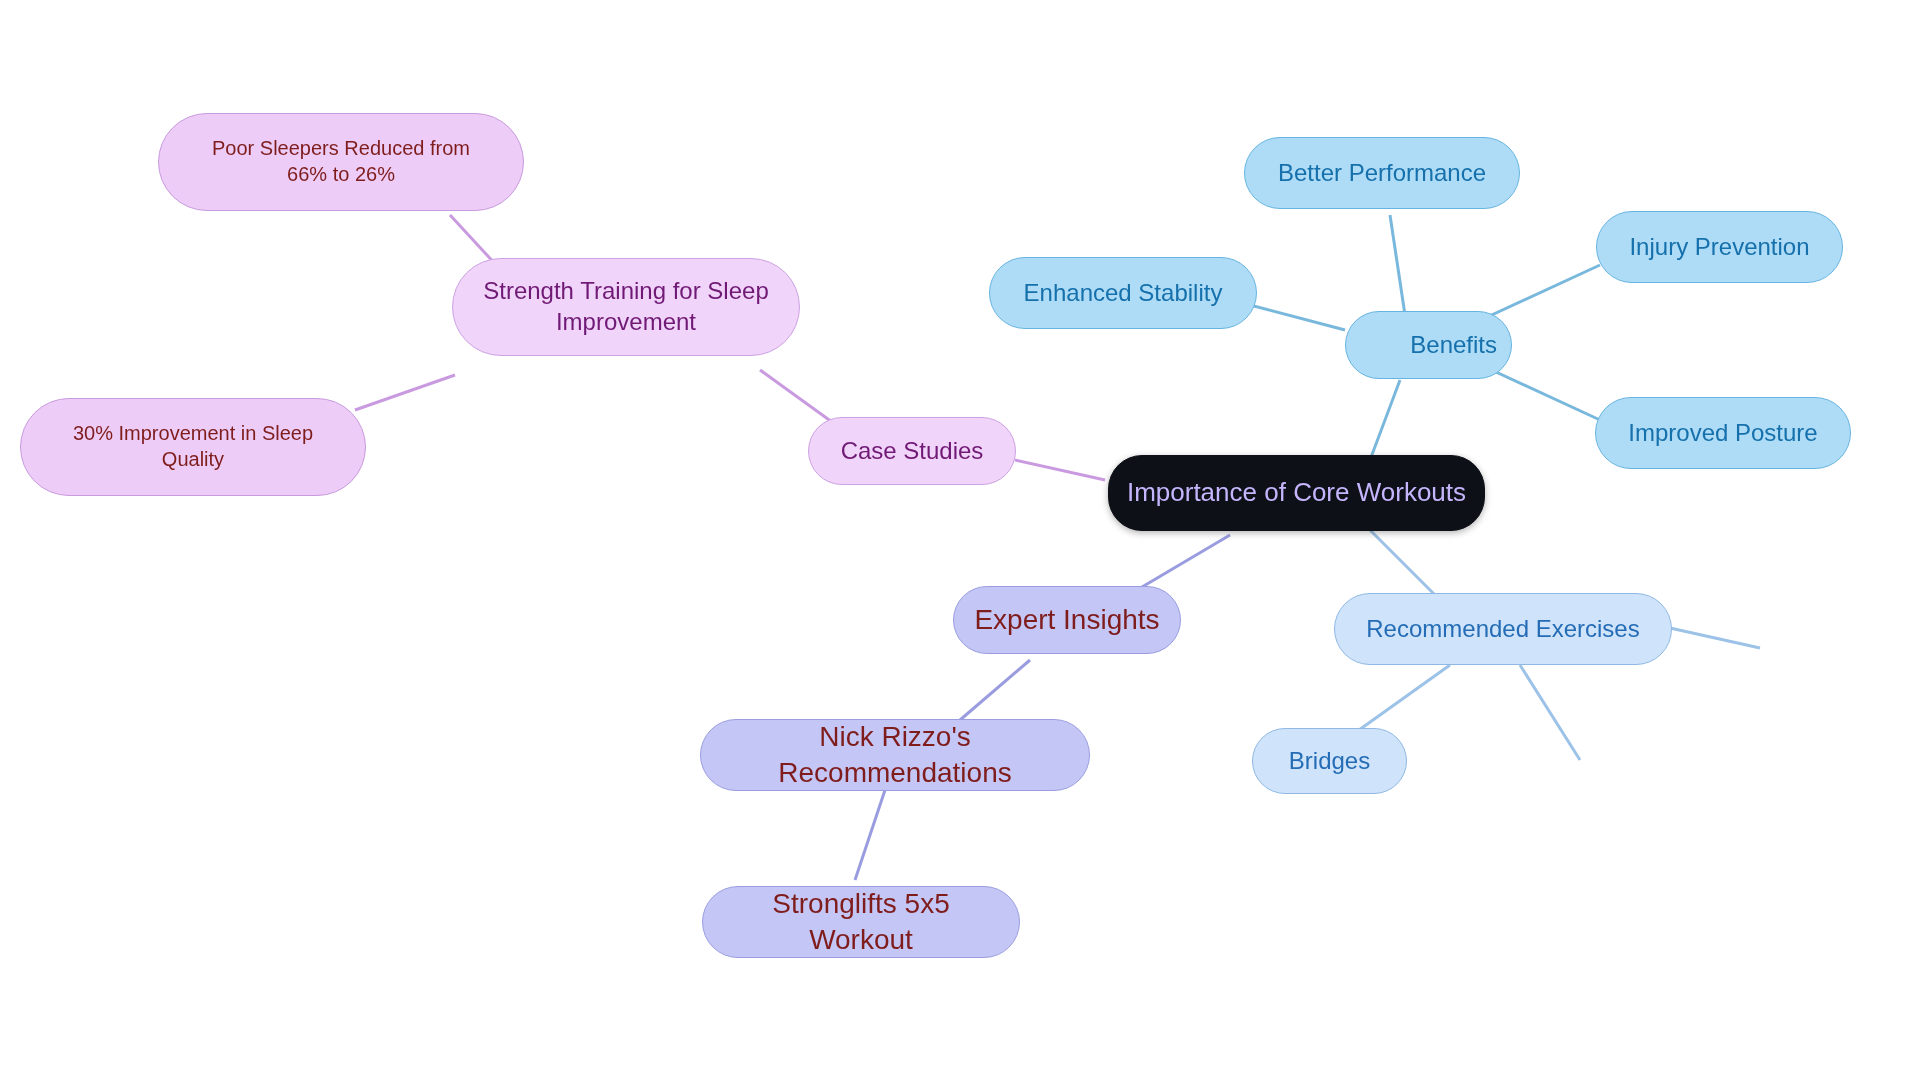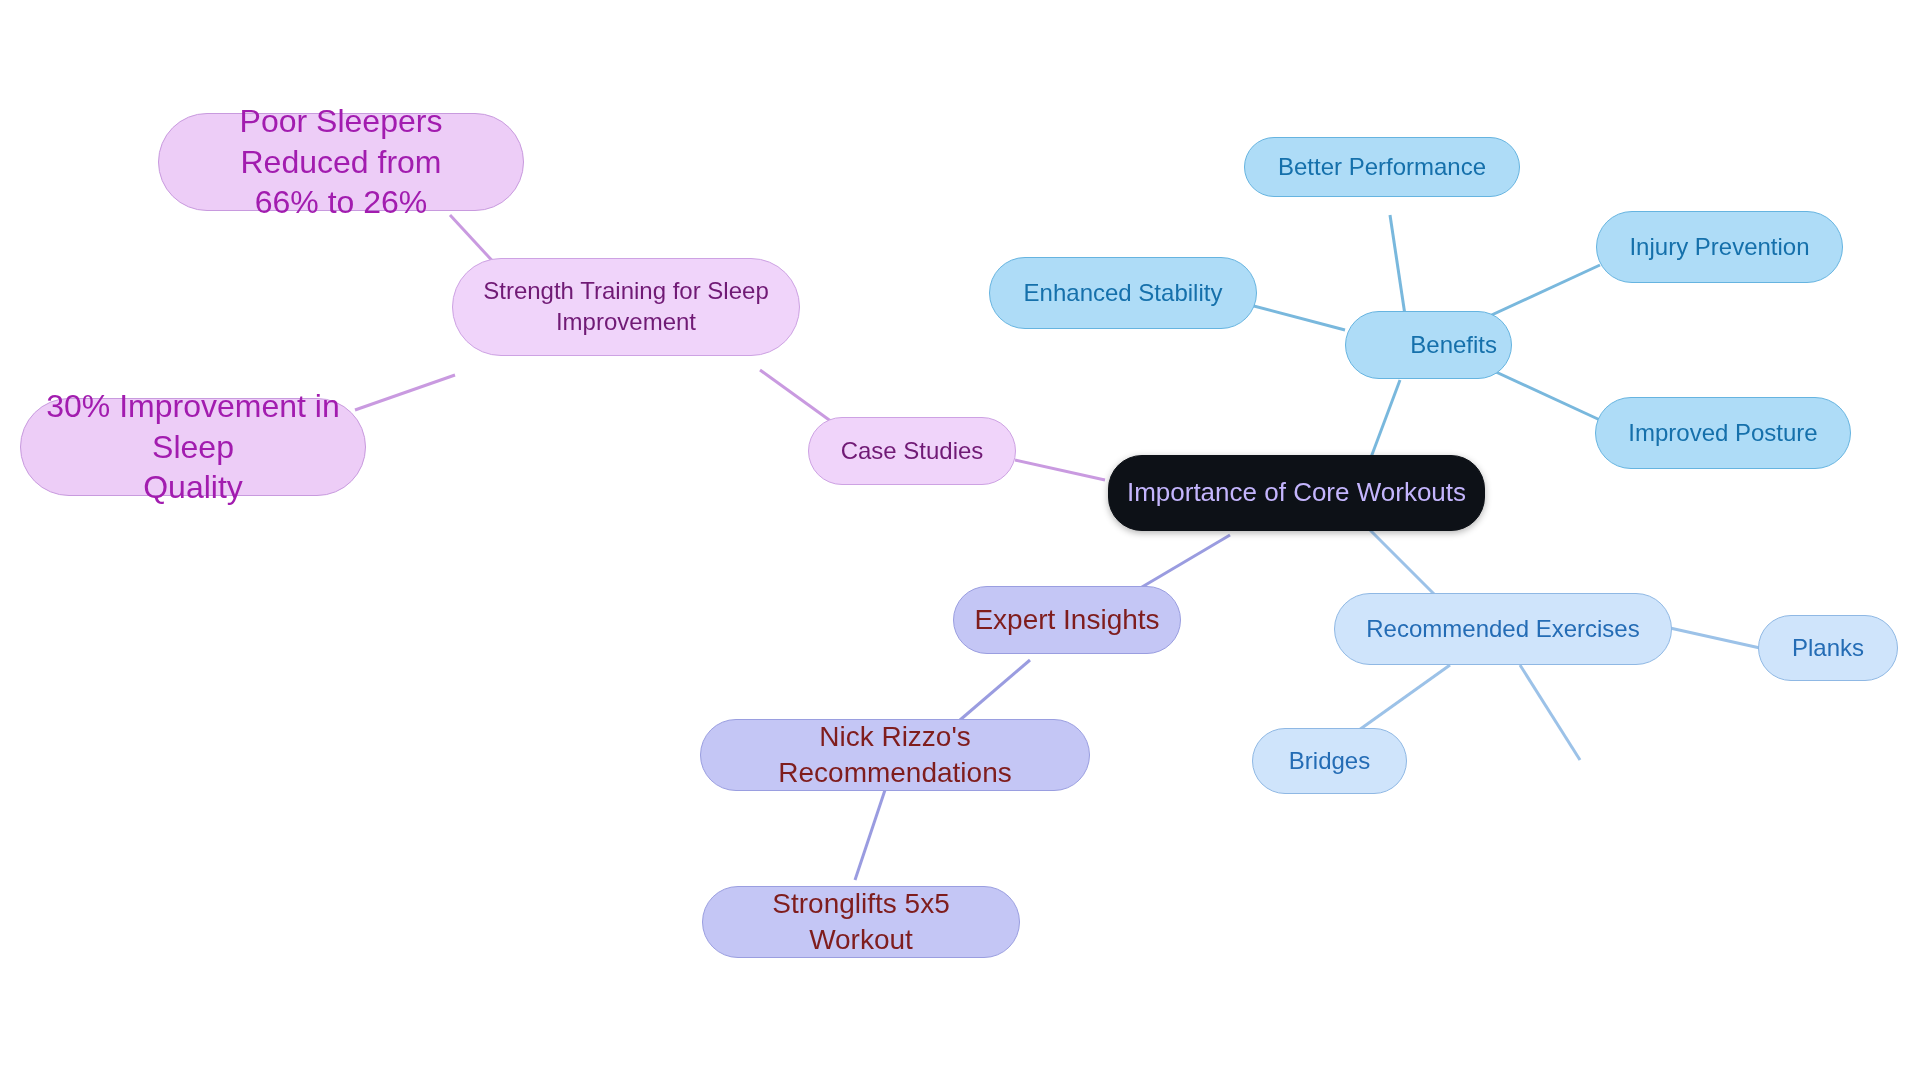--- a/index.html
+++ b/index.html
@@ -45,22 +45,22 @@
     background: #0d1117;
     border-color: #0d1117;
     color: #c4b5fd;
     font-size: 26px;
     border-radius: 34px;
     box-shadow: 0 2px 7px rgba(0,0,0,0.30);
   }
   .node-purple {
     background: #edcdf7;
     border-color: #c89ade;
-    color: #a21caf;
-    font-size: 32px;
+    color: #7f1d1d;
+    font-size: 20px;
   }
   .node-purple-light {
     background: #f0d4fa;
     border-color: #cda2e3;
     color: #701a75;
     font-size: 24px;
   }
   .node-blue {
     background: #aedcf7;
     border-color: #66b4e0;
@@ -121,43 +121,40 @@
   </svg>
 
   <div class="node node-root" style="left:1108px; top:455px; width:377px; height:76px;">
     <span>Importance of Core Workouts</span>
   </div>
 
   <div class="node node-blue" style="left:1345px; top:311px; width:167px; height:68px;justify-content:flex-end;">
     <span>Benefits</span>
   </div>
 
-  <div class="node node-blue" style="left:1244px; top:137px; width:276px; height:60px;">
+  <div class="node node-blue" style="left:1244px; top:137px; width:276px; height:72px;">
     <span>Better Performance</span>
   </div>
 
   <div class="node node-blue" style="left:989px; top:257px; width:268px; height:72px;">
     <span>Enhanced Stability</span>
   </div>
 
   <div class="node node-blue" style="left:1596px; top:211px; width:247px; height:72px;">
     <span>Injury Prevention</span>
   </div>
 
   <div class="node node-blue" style="left:1595px; top:397px; width:256px; height:72px;">
     <span>Improved Posture</span>
   </div>
 
   <div class="node node-blue-pale" style="left:1334px; top:593px; width:338px; height:72px;">
     <span>Recommended Exercises</span>
   </div>
 
-  <div class="node node-blue-pale" style="left:1758px; top:615px; width:140px; height:66px;">
-    <span>Planks</span>
-  </div>
 
   <div class="node node-blue-pale" style="left:1252px; top:728px; width:155px; height:66px;">
     <span>Bridges</span>
   </div>
 
 
   <div class="node node-indigo" style="left:953px; top:586px; width:228px; height:68px;">
     <span>Expert Insights</span>
   </div>
 

